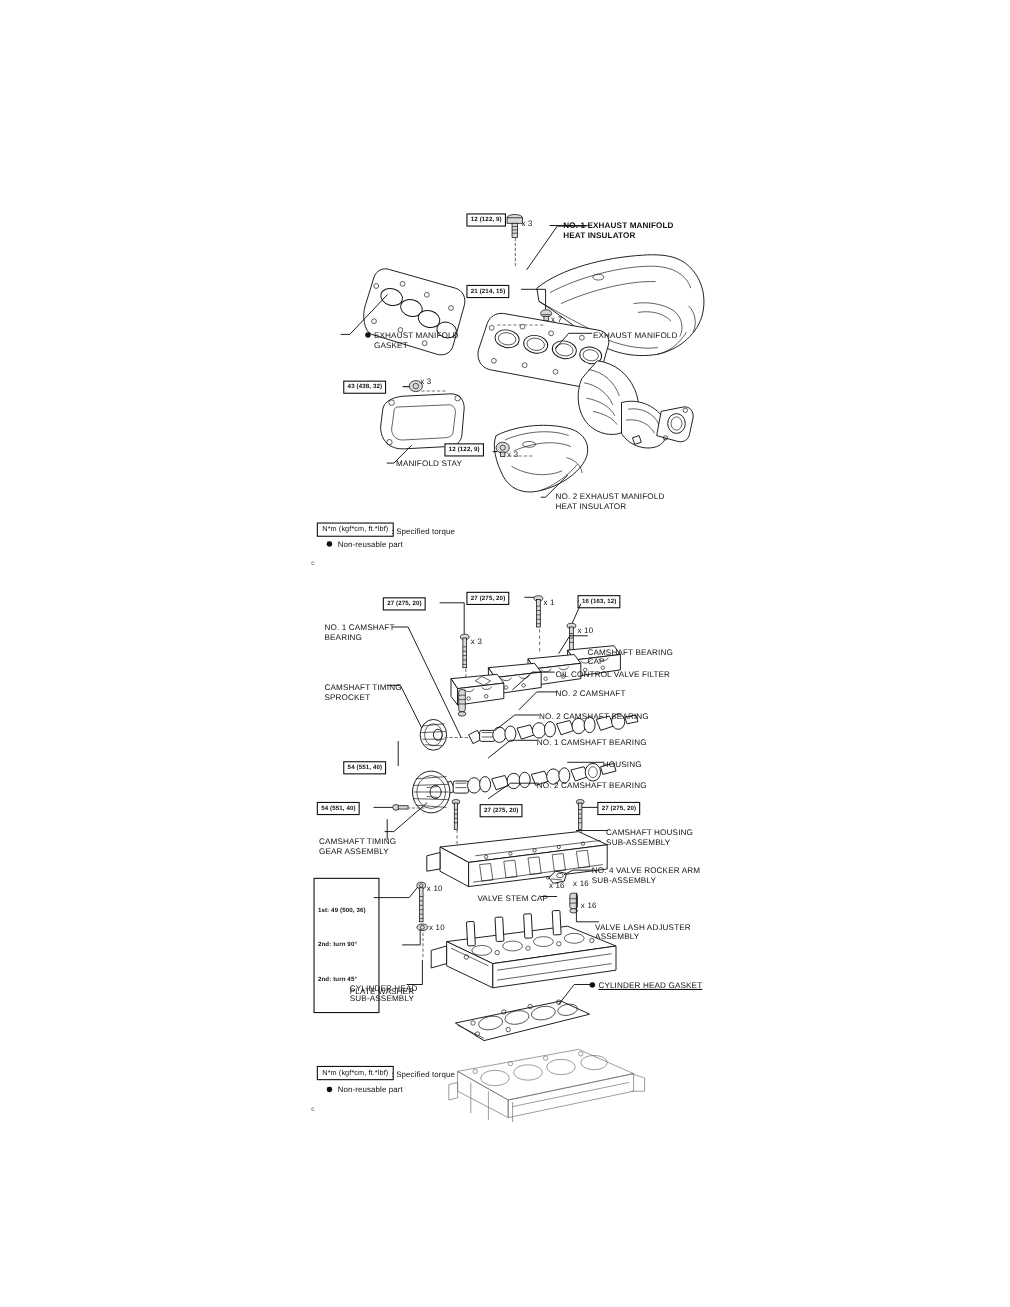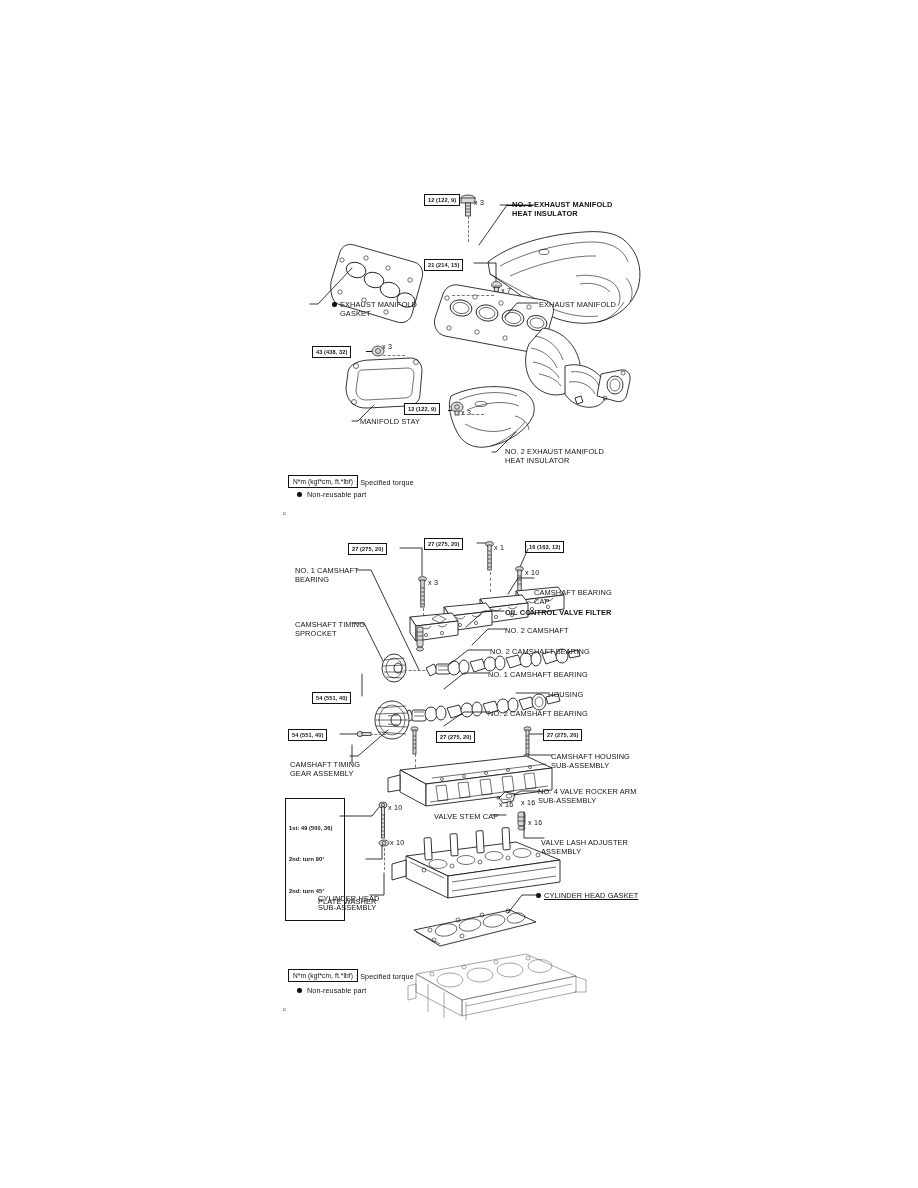--- a/index.html
+++ b/index.html
@@ -351,21 +351,21 @@
     <ellipse class="sf" cx="138" cy="8" rx="6" ry="7"></ellipse>
     <path class="sf" d="M144,4 L154,2 L156,8 L146,10 Z"></path>
     <path class="s2" d="M14,18 L24,18 M14,22 L24,22"></path>
   </svg>
 
   <svg style="left:414px;top:625px;width:14px;height:30px;">
     <rect class="sd" x="3" y="2" width="6" height="20" rx="2"></rect>
     <path class="s2" d="M3,7 h6 M3,11 h6 M3,15 h6"></path>
     <ellipse class="sd" cx="6" cy="24" rx="3.5" ry="2"></ellipse>
   </svg>
-  <div class="lbl" style="left:505px;top:608px;font-weight:bold;">OIL CONTROL VALVE FILTER</div>
+  <div class="lbl" style="left:505px;top:608px;">OIL CONTROL VALVE FILTER</div>
   <svg style="left:466px;top:611px;width:40px;height:22px;">
     <path class="s" d="M38,0 L18,0 L0,16"></path>
   </svg>
 
   <div class="lbl" style="left:505px;top:626px;">NO. 2 CAMSHAFT</div>
   <svg style="left:472px;top:629px;width:36px;height:22px;">
     <path class="s" d="M34,0 L16,0 L0,16"></path>
   </svg>
 
   <div class="lbl" style="left:490px;top:647px;">NO. 2 CAMSHAFT BEARING</div>

